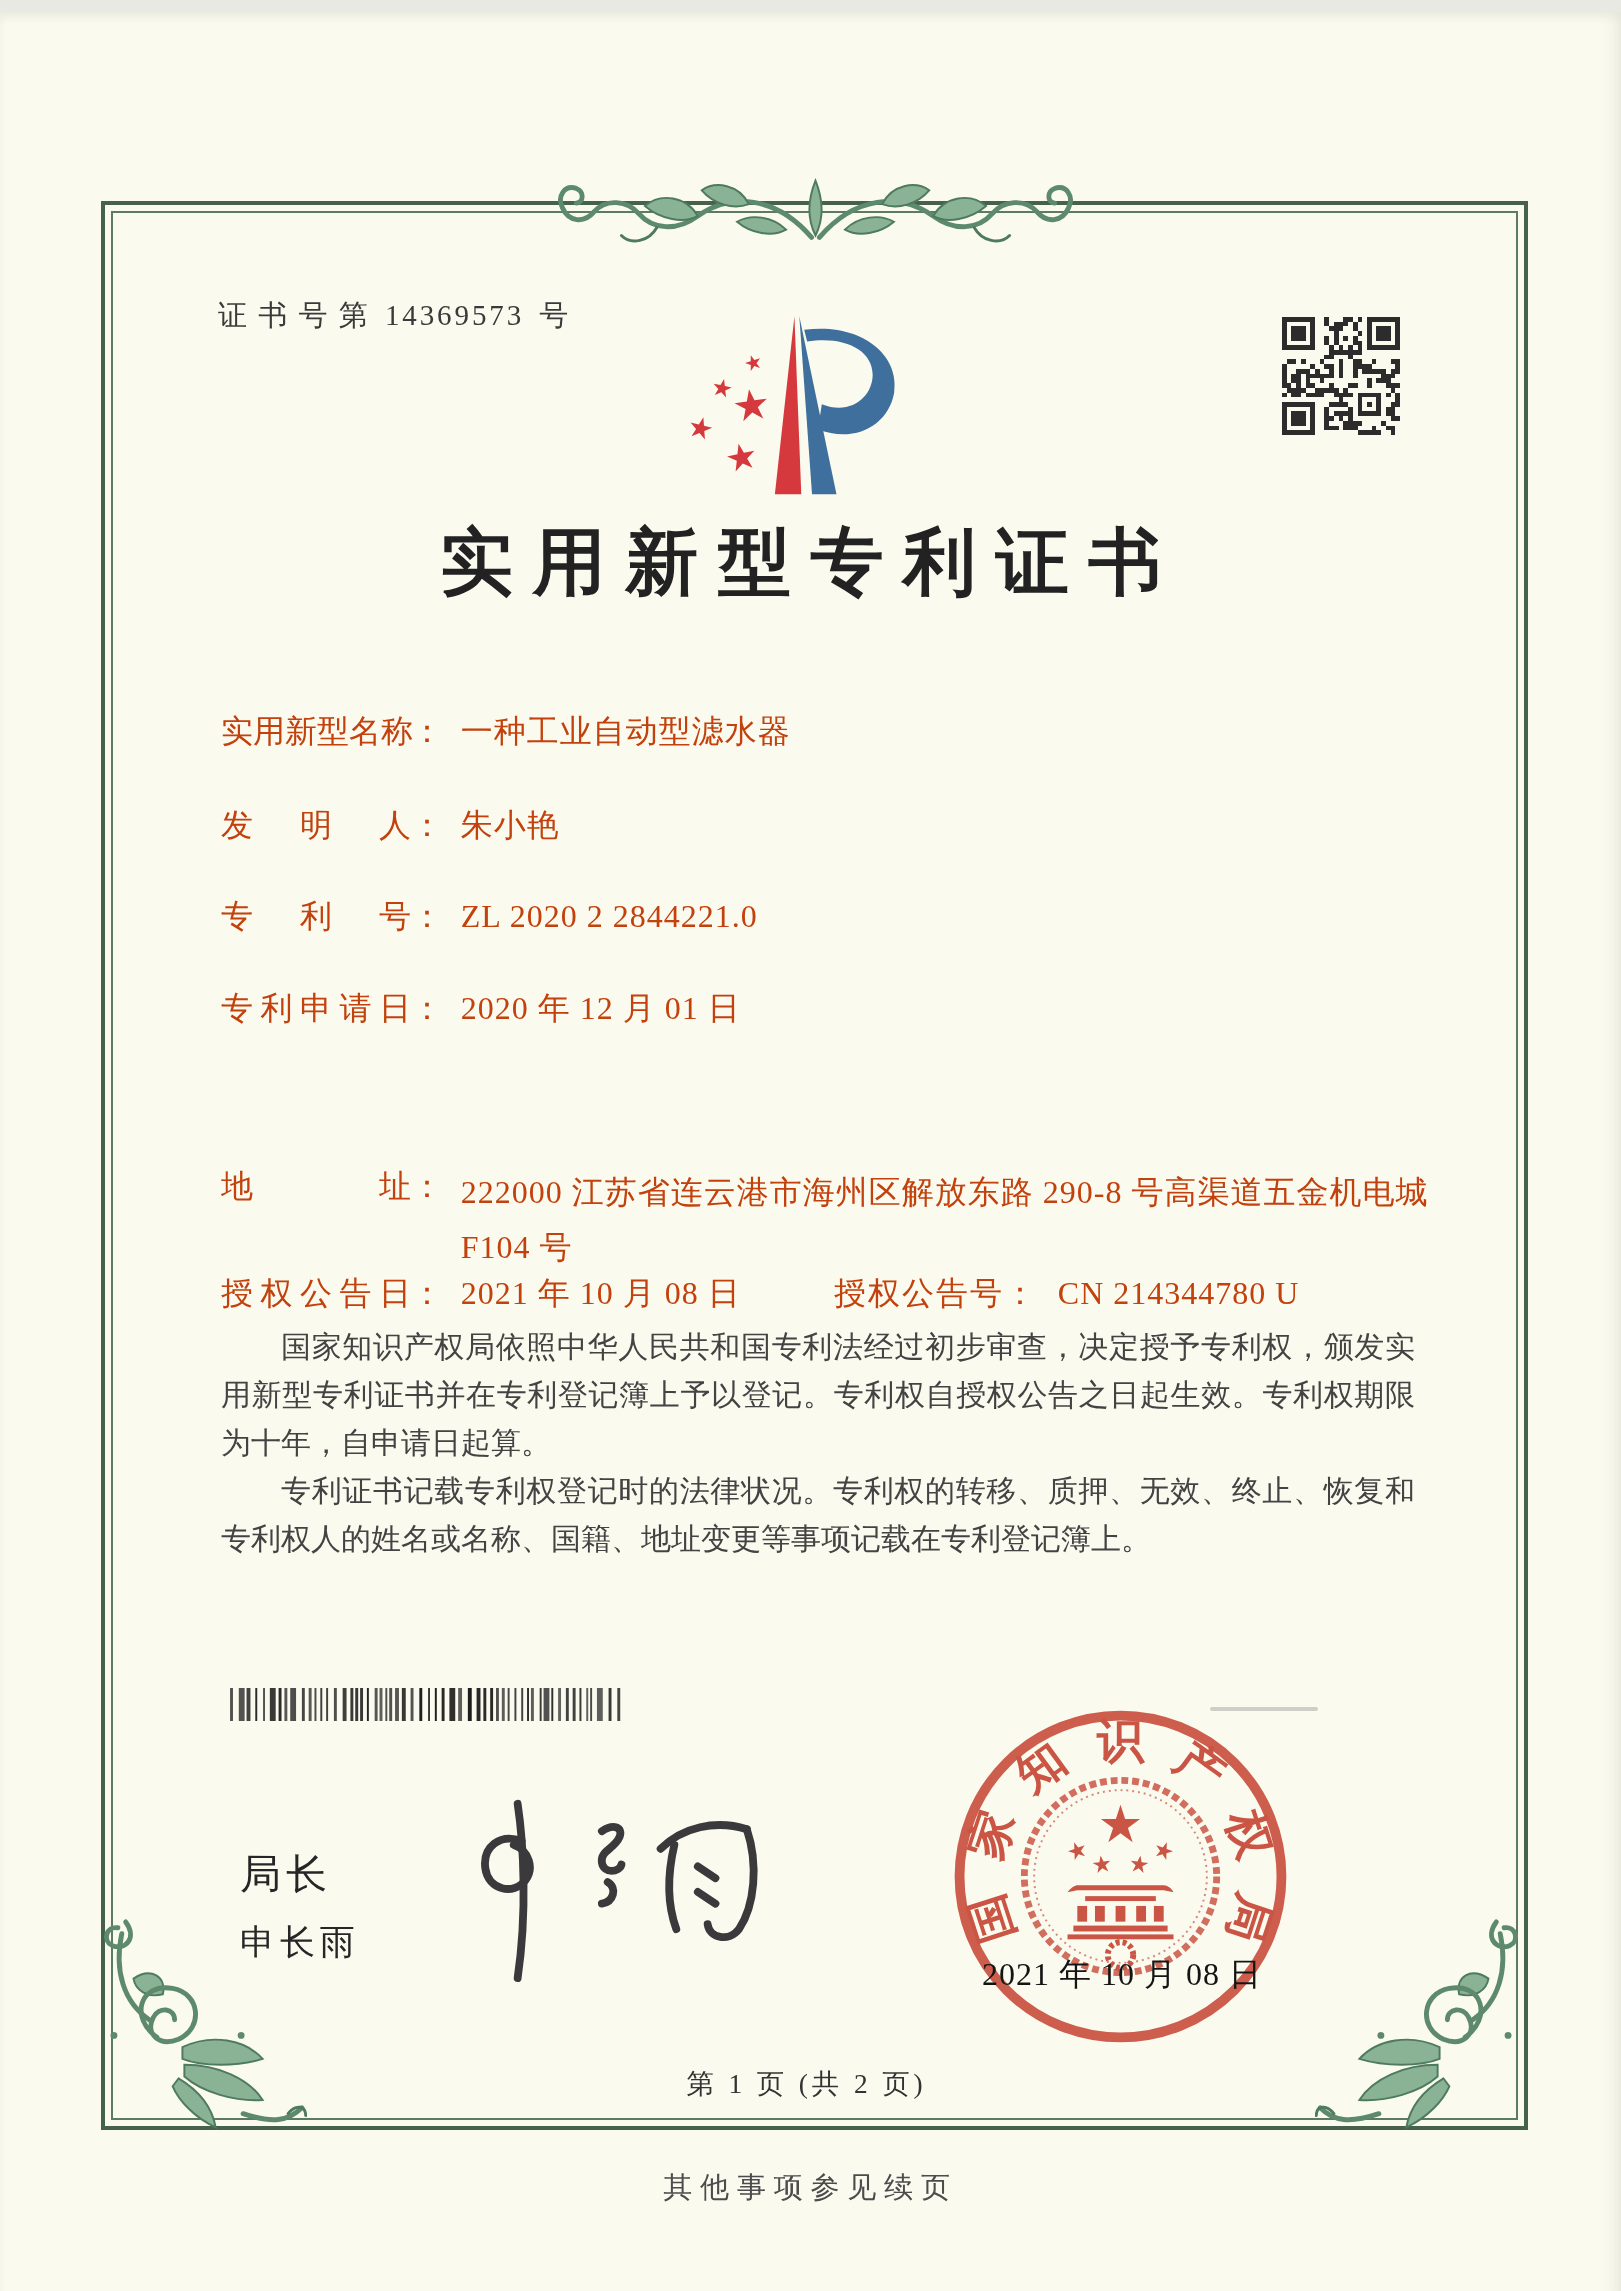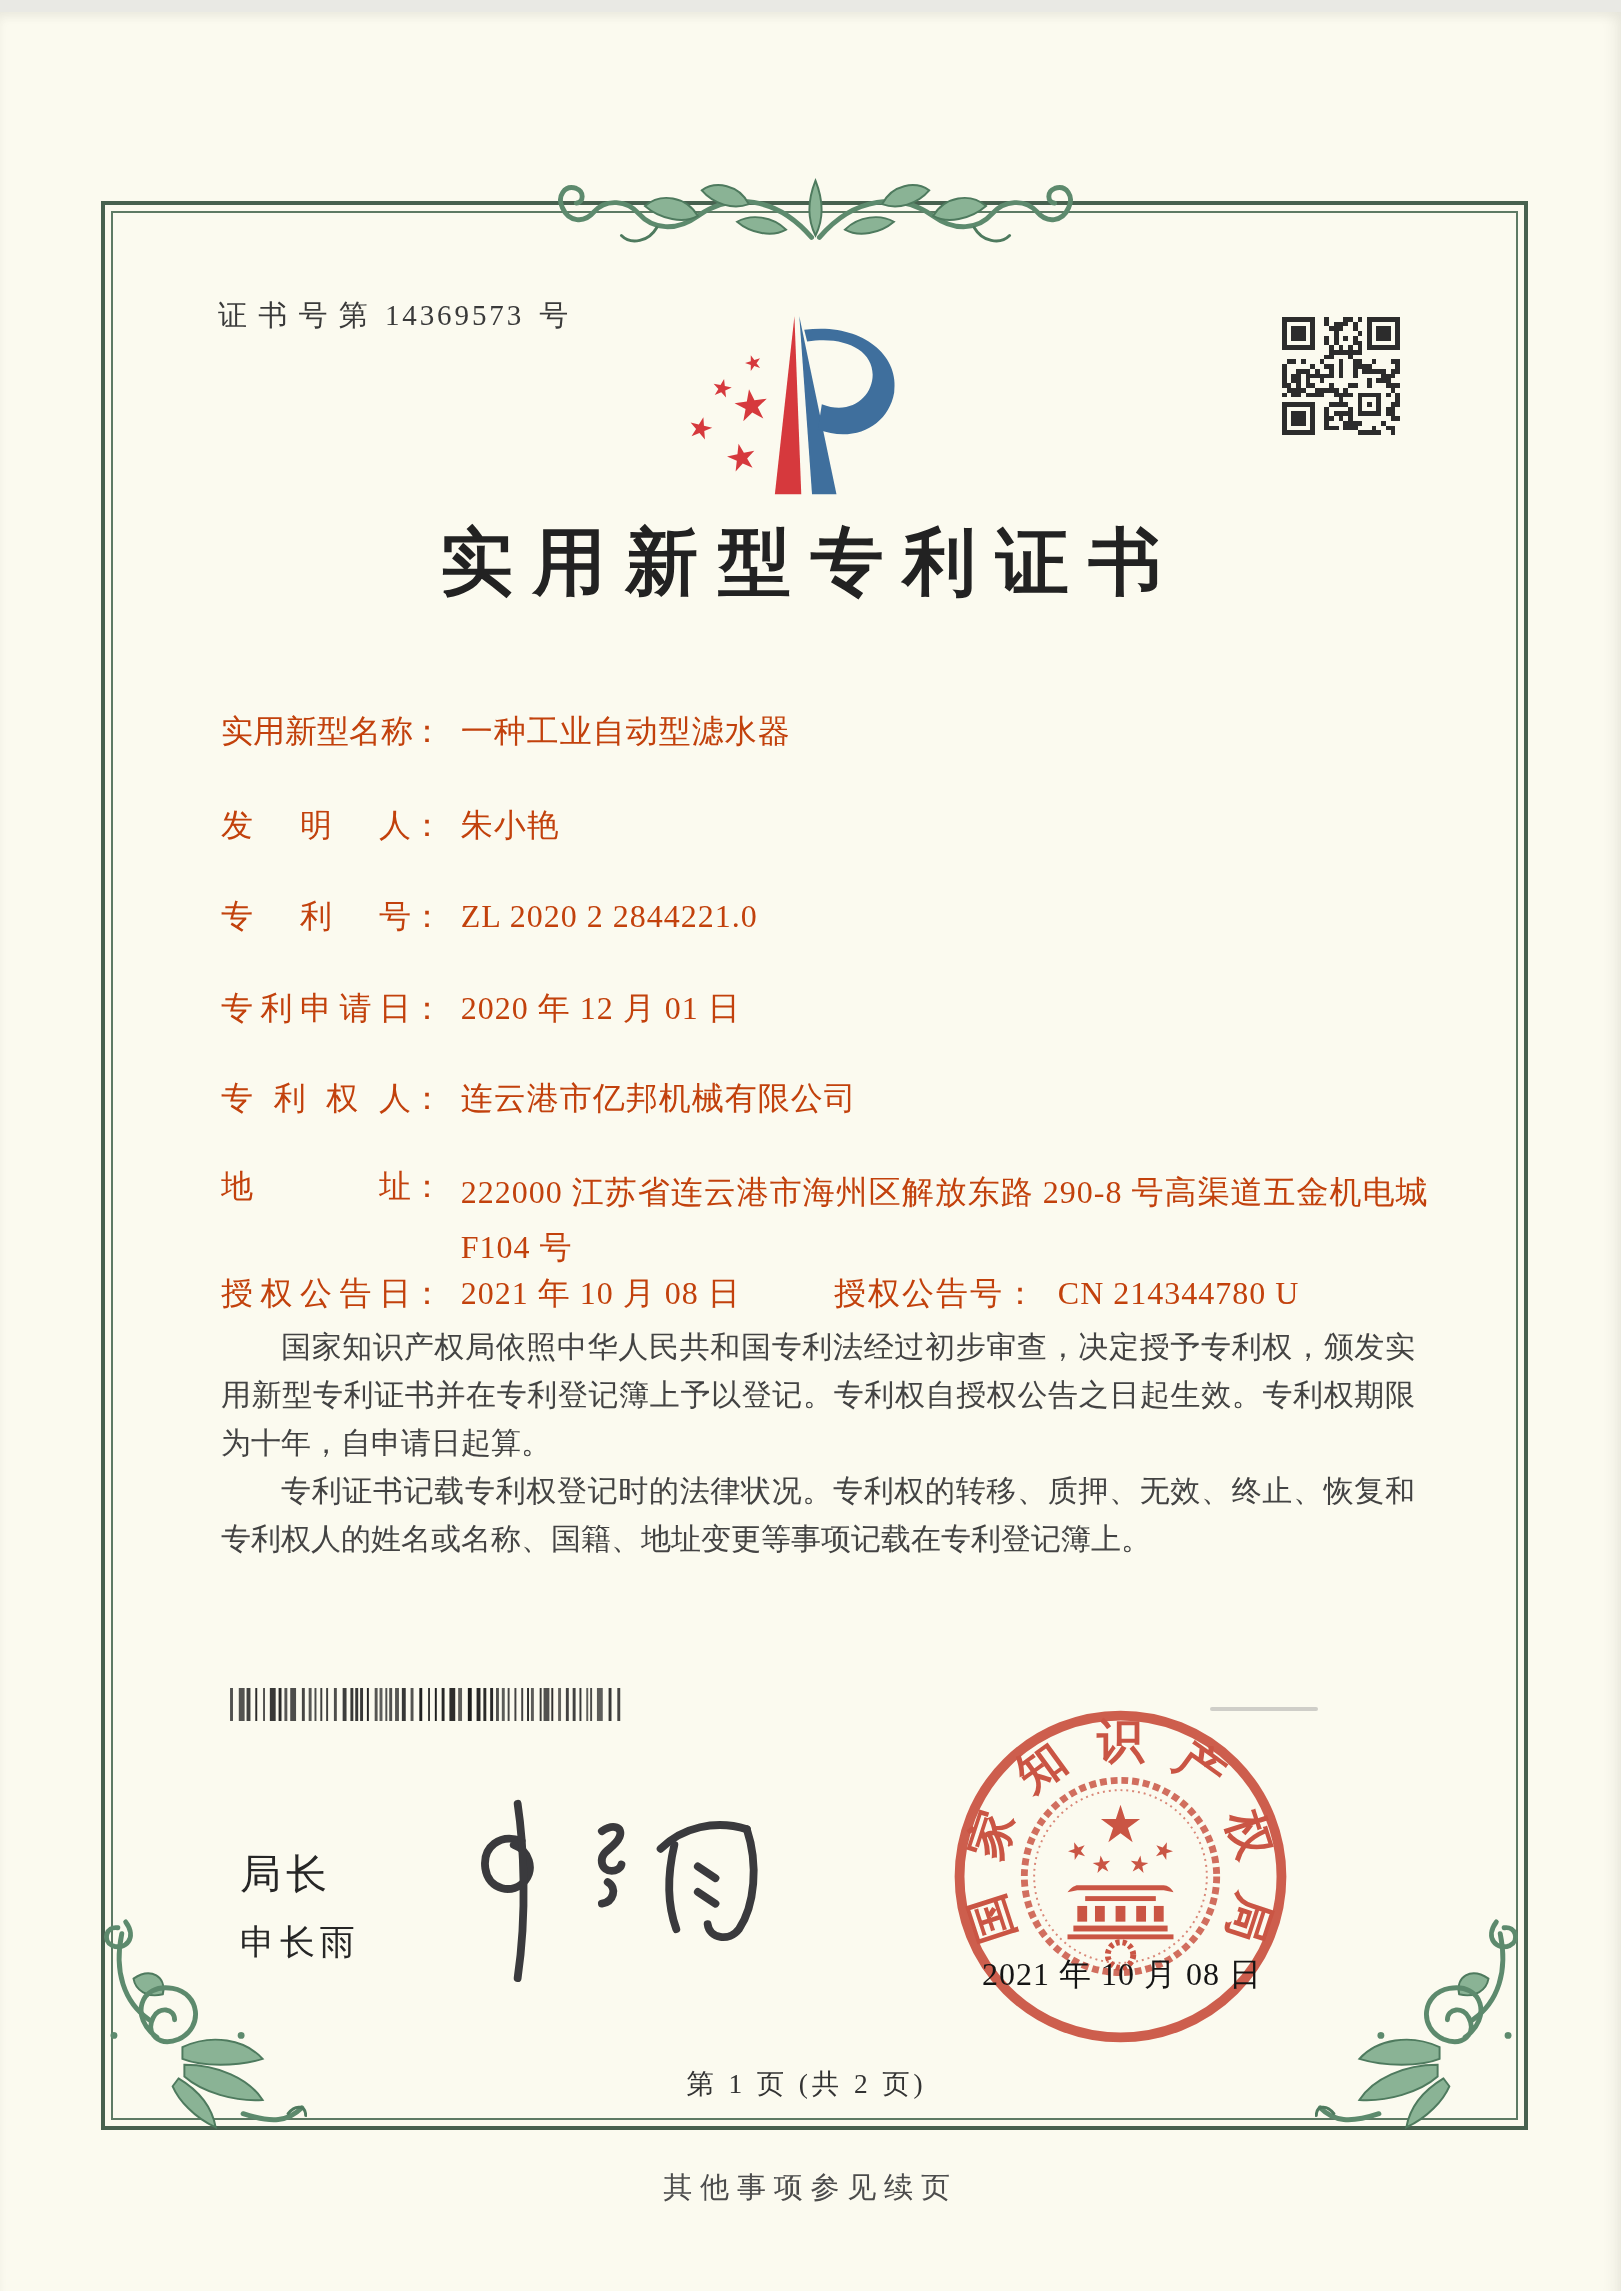--- a/index.html
+++ b/index.html
@@ -325,24 +325,20 @@
     <span class="val">朱小艳</span>
   </div>
   <div class="row" style="top:883px;">
     <span class="lbl">专利号</span><span class="colon">：</span>
     <span class="val">ZL 2020 2 2844221.0</span>
   </div>
   <div class="row" style="top:975px;">
     <span class="lbl">专利申请日</span><span class="colon">：</span>
     <span class="val">2020 年 12 月 01 日</span>
   </div>
-  <div class="row" style="top:1065px;">
-    <span class="lbl">专利权人</span><span class="colon">：</span>
-    <span class="val">连云港市亿邦机械有限公司</span>
-  </div>
   <div class="row row-addr" style="top:1153px;">
     <span class="lbl">地址</span><span class="colon">：</span>
     <span class="val">222000 江苏省连云港市海州区解放东路 290-8 号高渠道五金机电城 F104 号</span>
   </div>
   <div class="row" style="top:1260px;width:1274px;">
     <span>
       <span class="lbl">授权公告日</span><span class="colon">：</span>
       <span class="val">2021 年 10 月 08 日</span>
     </span>
     <span class="sub" style="left:613px;letter-spacing:2px;">

